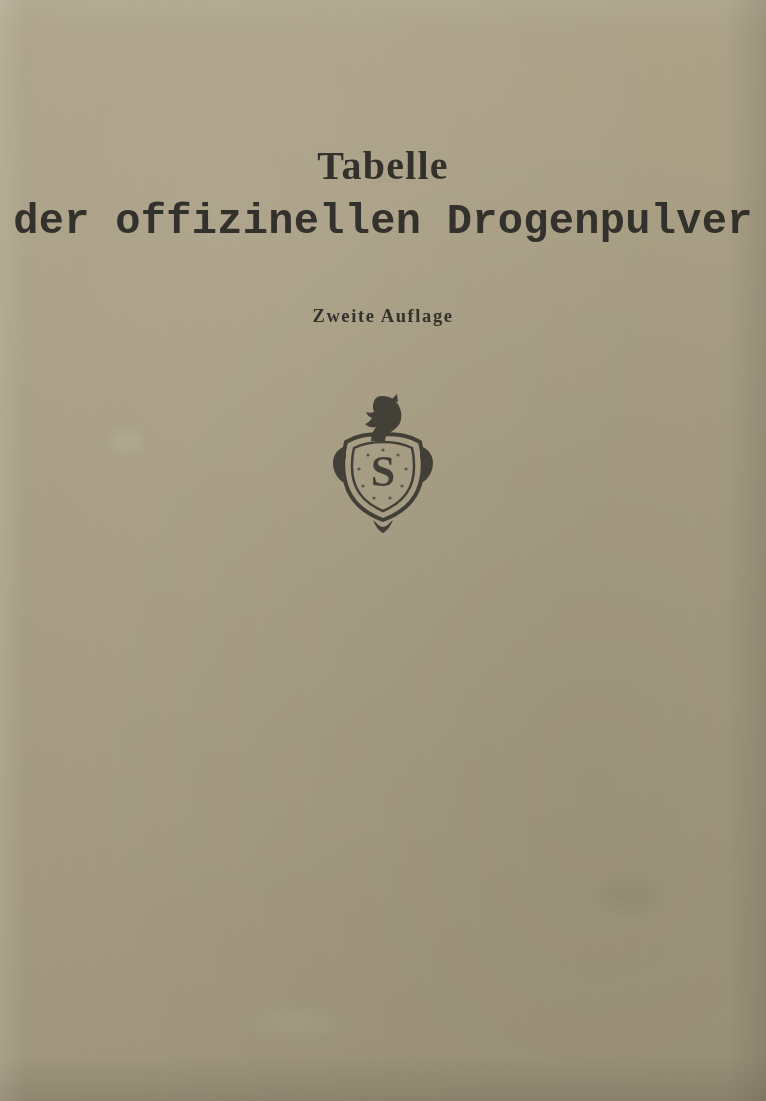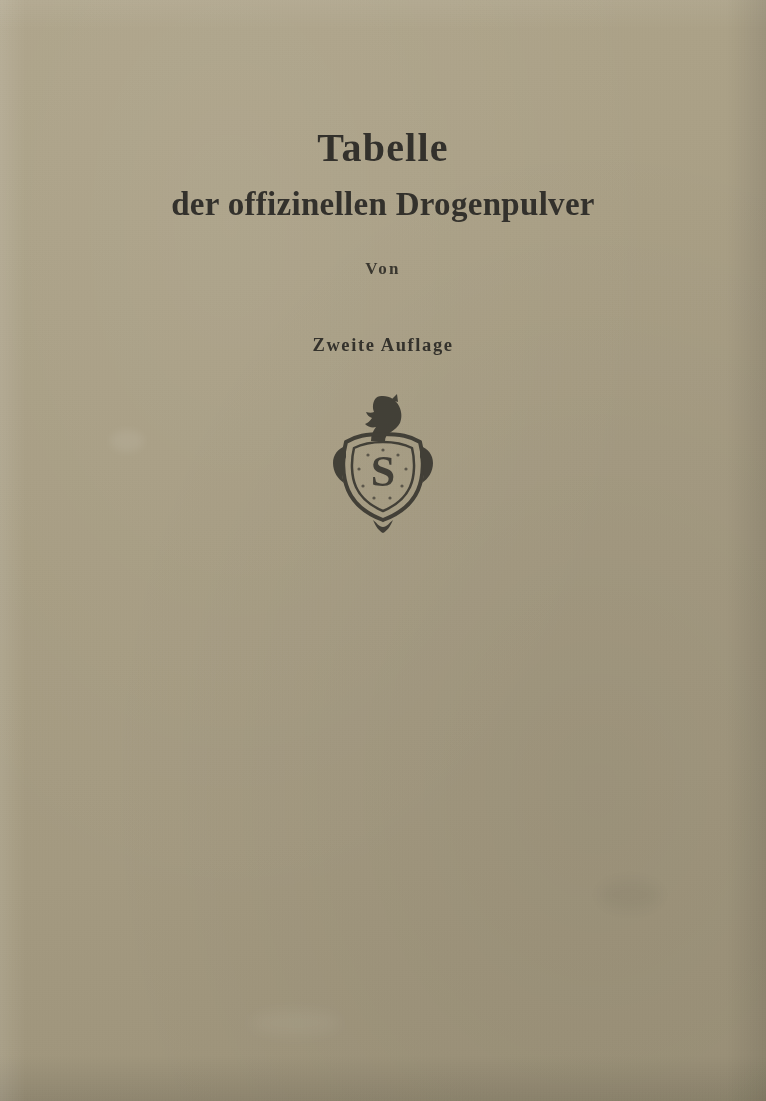--- a/index.html
+++ b/index.html
@@ -30,21 +30,21 @@
     background:
       linear-gradient(to right, rgba(255,255,255,0.10) 0px, rgba(255,255,255,0.0) 26px),
       linear-gradient(to left, rgba(0,0,0,0.09) 0px, rgba(0,0,0,0.0) 40px),
       linear-gradient(to bottom, rgba(255,255,255,0.06) 0px, rgba(255,255,255,0) 30px),
       linear-gradient(to top, rgba(0,0,0,0.10) 0px, rgba(0,0,0,0) 46px);
   }
   .content {
     position: absolute;
     left: 0;
     right: 0;
-    top: 122px;
+    top: 140px;
     text-align: center;
     color: #2e2c28;
   }
   .title-block {
     line-height: 1.30;
   }
   .title-line {
     font-weight: 700;
     color: #33312c;
     letter-spacing: 0.6px;
@@ -52,23 +52,24 @@
   .title-line-1 {
     font-size: 40px;
     letter-spacing: 1.2px;
   }
   .title-line-2 {
     font-size: 33.5px;
     margin-top: 11px;
     letter-spacing: 0.3px;
   }
   .title-line-3 {
-    font-size: 33px;
-    margin-top: 9px;
+    font-size: 42px;
+    margin-top: 3px;
     letter-spacing: 0.3px;
+    font-family: Liberation Mono, monospace;
   }
   .byline {
     margin-top: 33px;
     font-size: 17px;
     font-weight: 700;
     letter-spacing: 2.2px;
     color: #3a372f;
   }
   .author {
     margin-top: 15px;
@@ -127,21 +128,20 @@
   <div class="spot spot-b"></div>
   <div class="spot spot-c"></div>
 
   <div class="content">
 
     <div class="title-block">
       <div class="title-line title-line-1">Tabelle</div>
       <div class="title-line title-line-3">der offizinellen Drogenpulver</div>
     </div>
 
-    <div class="byline">Von</div>
 
 
     <div class="edition">Zweite Auflage</div>
 
   </div>
 
   <div class="publisher-mark">
     <svg viewBox="0 0 110 160" xmlns="http://www.w3.org/2000/svg">
       <g fill="#3b3932" stroke="none">
 

